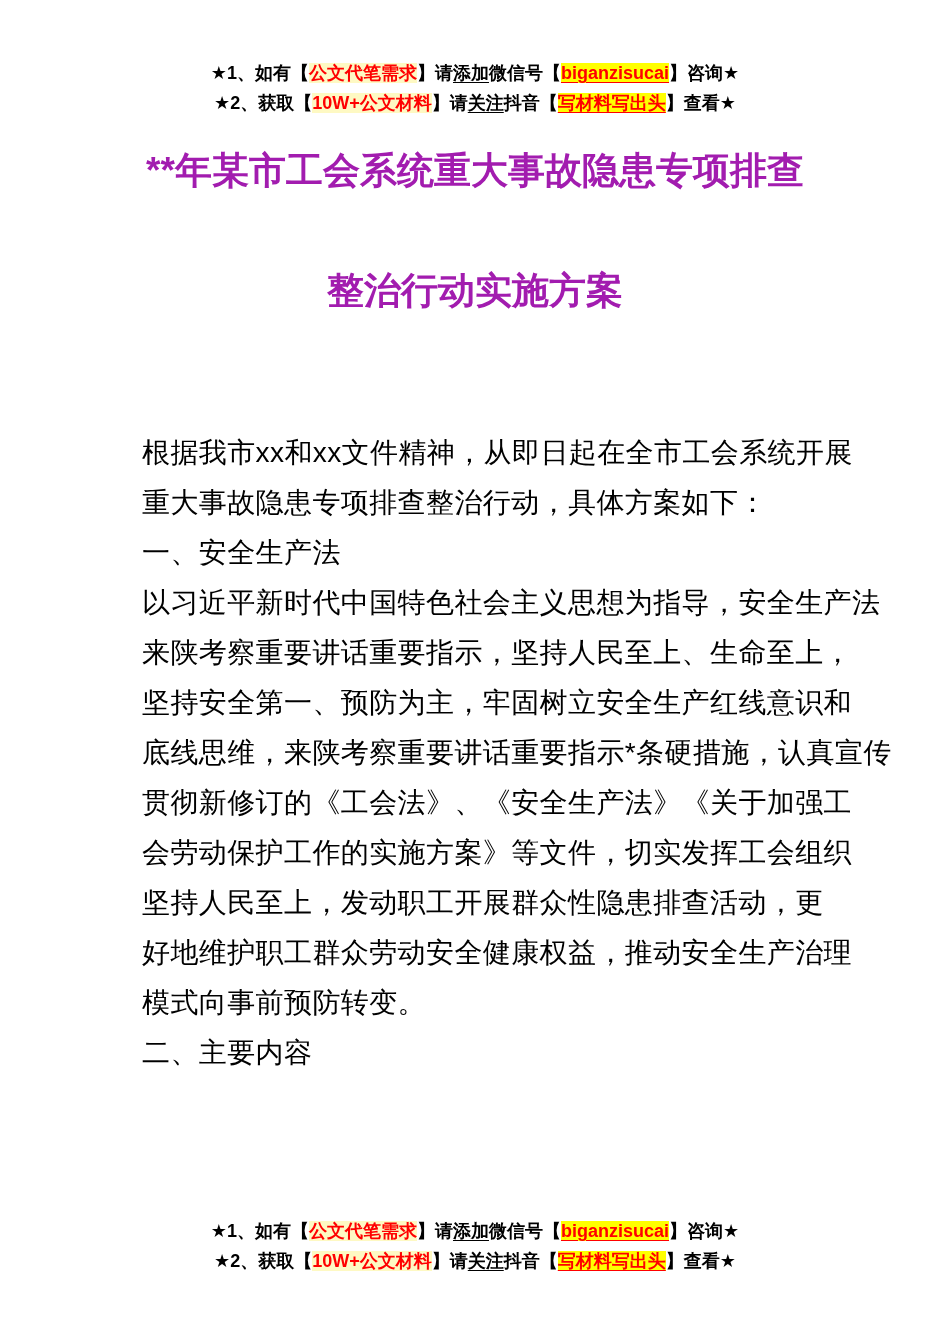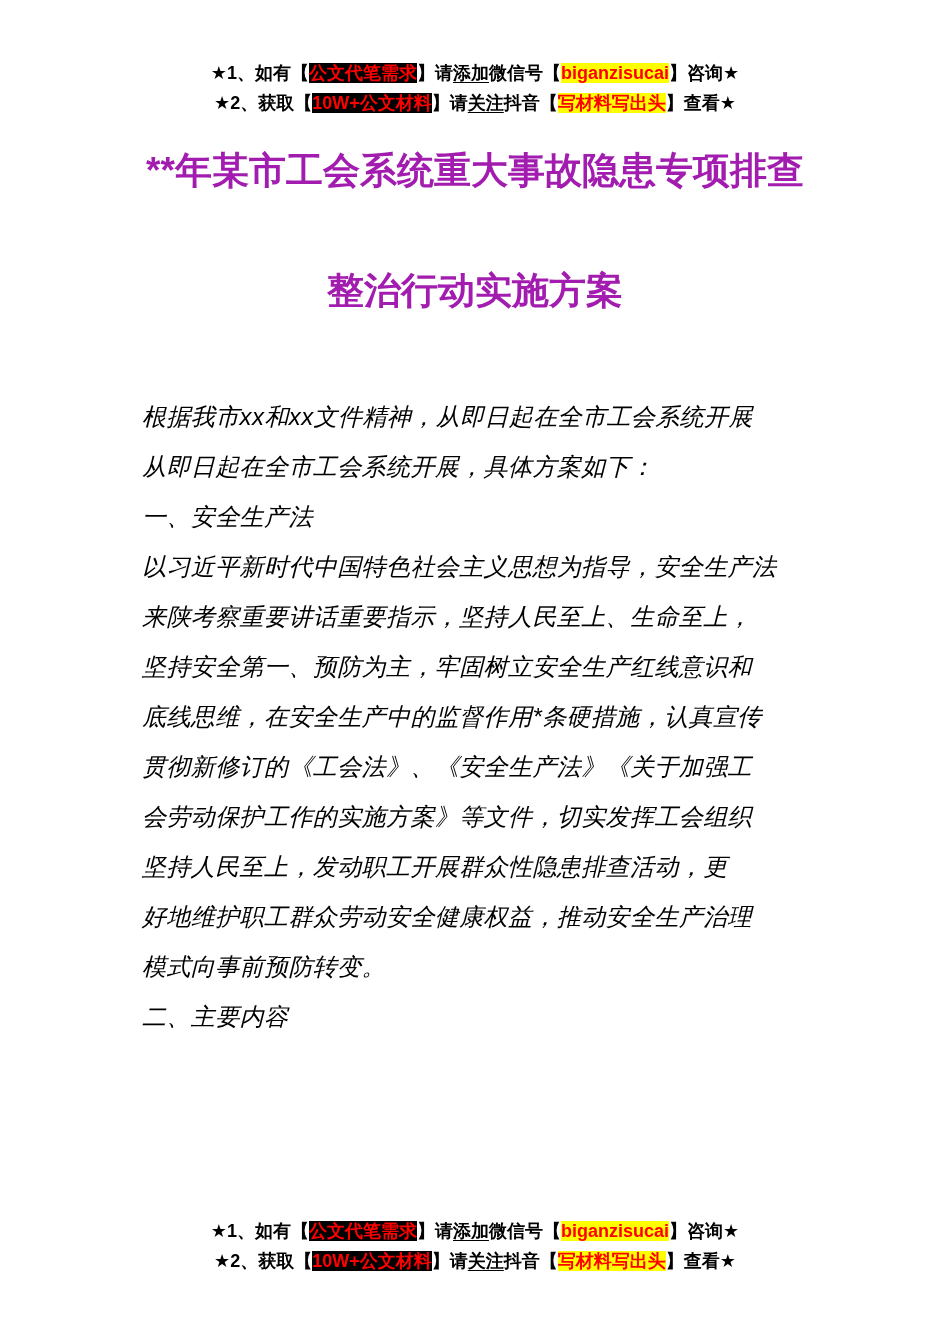--- a/index.html
+++ b/index.html
@@ -24,28 +24,29 @@
     text-align: center;
     font-size: 18px;
     font-weight: bold;
     line-height: 30px;
     color: #000000;
     white-space: nowrap;
   }
   .promo-header { top: 58px; }
   .promo-footer { top: 1216px; }
   .hl {
-    background: #000000;
+    background: #fef9c3;
     color: #FF0000;
     font-weight: bold;
   }
   .hl-u {
     background: #FFFF00;
     color: #FF0000;
     font-weight: bold;
+    text-decoration: underline;
     text-decoration-color: #FF0000;
     text-underline-offset: 3px;
   }
   .u-black {
     text-decoration: underline;
     text-decoration-color: #000000;
     text-underline-offset: 3px;
   }
   
   .doc-title {
@@ -57,28 +58,27 @@
     font-weight: bold;
     color: #a21caf;
     letter-spacing: 0px;
     white-space: nowrap;
   }
   .doc-title-1 { top: 146px; }
   .doc-title-2 { top: 266px; }
   
   .doc-body {
     position: absolute;
-    top: 392px;
+    top: 428px;
     left: 142px;
     width: 676px;
-    font-size: 24px;
+    font-size: 28px;
     line-height: 50px;
     color: #000000;
     letter-spacing: 0.4px;
-    font-style: italic;
   }
   .body-line {
     white-space: nowrap;
     height: 50px;
   }
 </style>
 </head>
 <body>
 
 <div class="page">
@@ -86,26 +86,26 @@
   <div class="promo promo-header">
     <div class="promo-line"><span>★1、如有【</span><span class="hl">公文代笔需求</span><span>】请</span><span class="u-black">添加</span><span>微信号【</span><span class="hl-u">biganzisucai</span><span>】咨询★</span></div>
     <div class="promo-line"><span>★2、获取【</span><span class="hl">10W+公文材料</span><span>】请</span><span class="u-black">关注</span><span>抖音【</span><span class="hl-u">写材料写出头</span><span>】查看★</span></div>
   </div>
 
   <div class="doc-title doc-title-1">**年某市工会系统重大事故隐患专项排查</div>
   <div class="doc-title doc-title-2">整治行动实施方案</div>
 
   <div class="doc-body">
     <div class="body-line">根据我市xx和xx文件精神，从即日起在全市工会系统开展</div>
-    <div class="body-line">从即日起在全市工会系统开展，具体方案如下：</div>
+    <div class="body-line">重大事故隐患专项排查整治行动，具体方案如下：</div>
     <div class="body-line">一、安全生产法</div>
     <div class="body-line">以习近平新时代中国特色社会主义思想为指导，安全生产法</div>
     <div class="body-line">来陕考察重要讲话重要指示，坚持人民至上、生命至上，</div>
     <div class="body-line">坚持安全第一、预防为主，牢固树立安全生产红线意识和</div>
-    <div class="body-line">底线思维，在安全生产中的监督作用*条硬措施，认真宣传</div>
+    <div class="body-line">底线思维，来陕考察重要讲话重要指示*条硬措施，认真宣传</div>
     <div class="body-line">贯彻新修订的《工会法》、《安全生产法》《关于加强工</div>
     <div class="body-line">会劳动保护工作的实施方案》等文件，切实发挥工会组织</div>
     <div class="body-line">坚持人民至上，发动职工开展群众性隐患排查活动，更</div>
     <div class="body-line">好地维护职工群众劳动安全健康权益，推动安全生产治理</div>
     <div class="body-line">模式向事前预防转变。</div>
     <div class="body-line">二、主要内容</div>
   </div>
 
   <div class="promo promo-footer">
     <div class="promo-line"><span>★1、如有【</span><span class="hl">公文代笔需求</span><span>】请</span><span class="u-black">添加</span><span>微信号【</span><span class="hl-u">biganzisucai</span><span>】咨询★</span></div>

